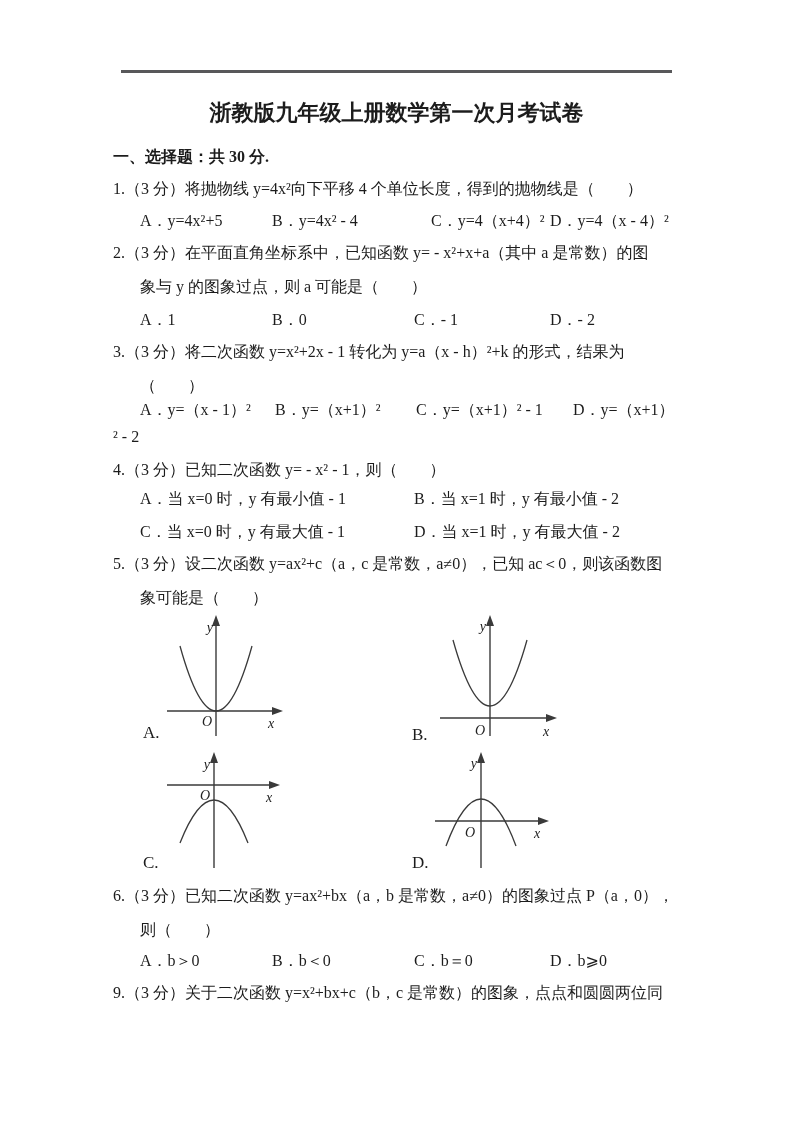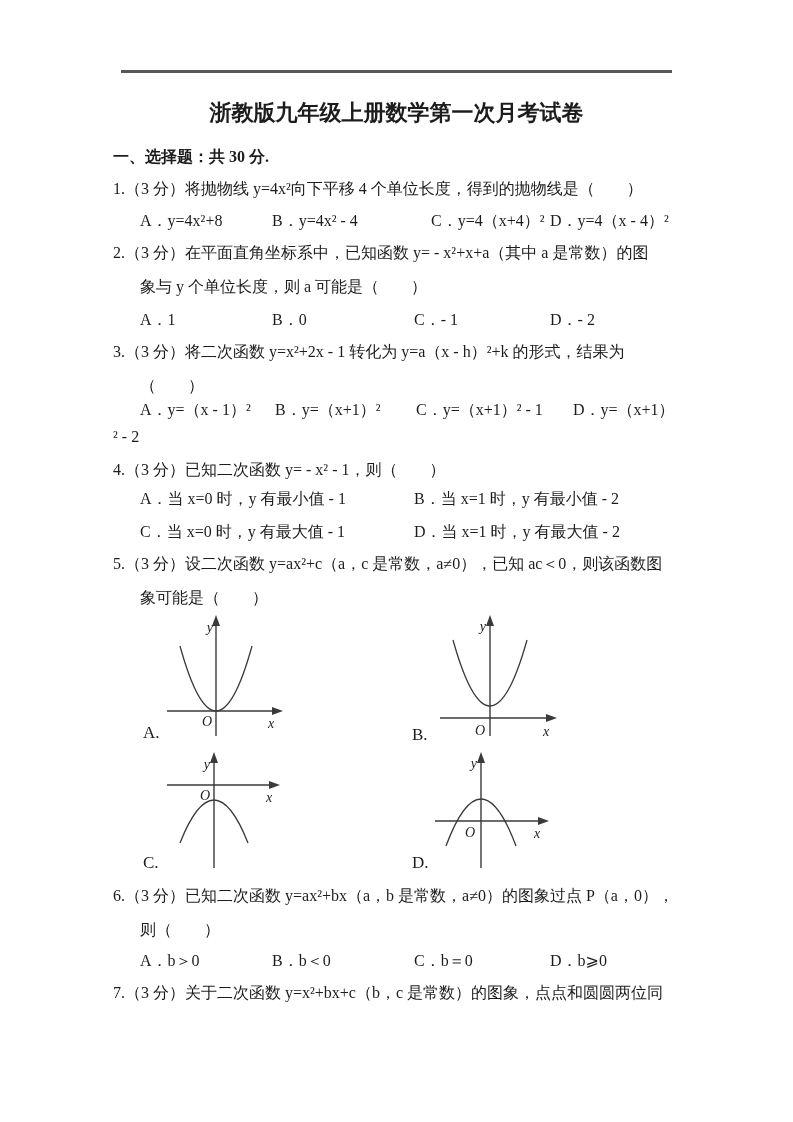--- a/index.html
+++ b/index.html
@@ -29,27 +29,27 @@
 </head>
 <body>
 
 <div class="page">
   <div class="rule"></div>
   <div class="title">浙教版九年级上册数学第一次月考试卷</div>
 
   <div class="ln bold" style="left:113px;top:146px;">一、选择题：共 30 分.</div>
 
   <div class="ln" style="left:113px;top:178px;">1.（3 分）将抛物线 y=4x²向下平移 4 个单位长度，得到的抛物线是（　　）</div>
-  <div class="ln" style="left:140px;top:210px;">A．y=4x²+8</div>
+  <div class="ln" style="left:140px;top:210px;">A．y=4x²+5</div>
   <div class="ln" style="left:272px;top:210px;">B．y=4x² - 4</div>
   <div class="ln" style="left:431px;top:210px;">C．y=4（x+4）²</div>
   <div class="ln" style="left:550px;top:210px;">D．y=4（x - 4）²</div>
 
   <div class="ln" style="left:113px;top:242px;">2.（3 分）在平面直角坐标系中，已知函数 y= - x²+x+a（其中 a 是常数）的图</div>
-  <div class="ln" style="left:140px;top:276px;">象与 y 个单位长度，则 a 可能是（　　）</div>
+  <div class="ln" style="left:140px;top:276px;">象与 y 的图象过点，则 a 可能是（　　）</div>
   <div class="ln" style="left:140px;top:309px;">A．1</div>
   <div class="ln" style="left:272px;top:309px;font-family:Liberation Serif, serif;">B．0</div>
   <div class="ln" style="left:414px;top:309px;">C．- 1</div>
   <div class="ln" style="left:550px;top:309px;">D．- 2</div>
 
   <div class="ln" style="left:113px;top:341px;">3.（3 分）将二次函数 y=x²+2x - 1 转化为 y=a（x - h）²+k 的形式，结果为</div>
   <div class="ln" style="left:140px;top:375px;">（　　）</div>
   <div class="ln" style="left:140px;top:399px;">A．y=（x - 1）²</div>
   <div class="ln" style="left:275px;top:399px;">B．y=（x+1）²</div>
   <div class="ln" style="left:416px;top:399px;">C．y=（x+1）² - 1</div>
@@ -113,16 +113,16 @@
   </svg>
   <div class="glabel" style="left:412px;top:852px;">D.</div>
 
   <div class="ln" style="left:113px;top:885px;">6.（3 分）已知二次函数 y=ax²+bx（a，b 是常数，a≠0）的图象过点 P（a，0），</div>
   <div class="ln" style="left:140px;top:919px;">则（　　）</div>
   <div class="ln" style="left:140px;top:950px;">A．b＞0</div>
   <div class="ln" style="left:272px;top:950px;">B．b＜0</div>
   <div class="ln" style="left:414px;top:950px;">C．b＝0</div>
   <div class="ln" style="left:550px;top:950px;">D．b⩾0</div>
 
-  <div class="ln" style="left:113px;top:982px;">7.（3 分）关于二次函数 y=x²+bx+c（b，c 是常数）的图象，点点和圆圆两位同</div>
+  <div class="ln" style="left:113px;top:982px;">9.（3 分）关于二次函数 y=x²+bx+c（b，c 是常数）的图象，点点和圆圆两位同</div>
 
   <div class="footer">第 1 页 共 11 页</div>
 </div>
 
 </body></html>

